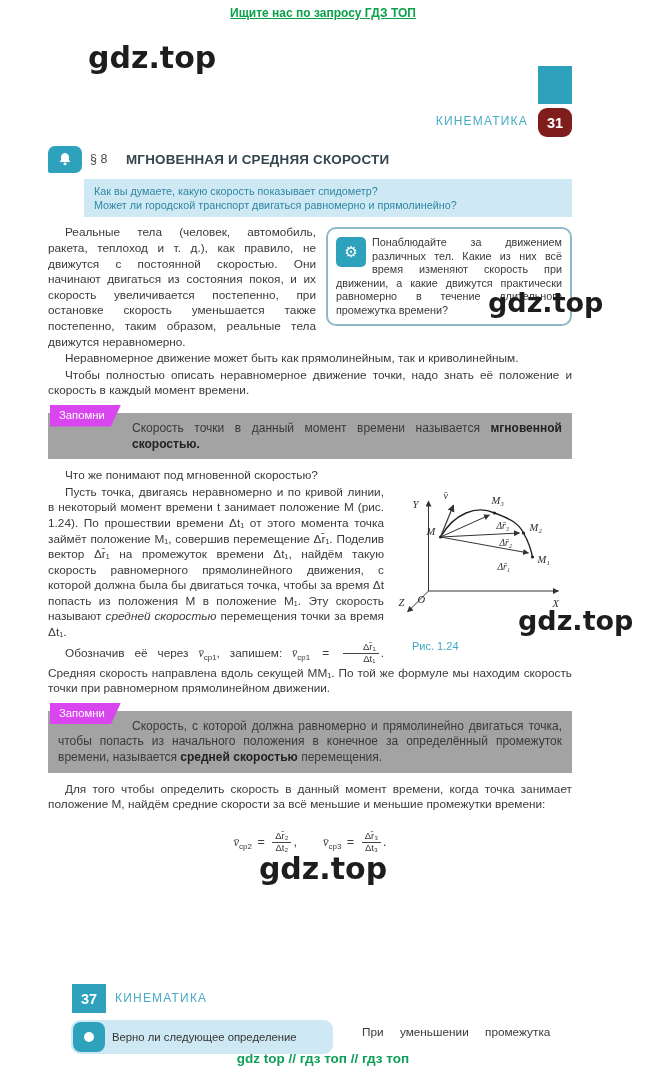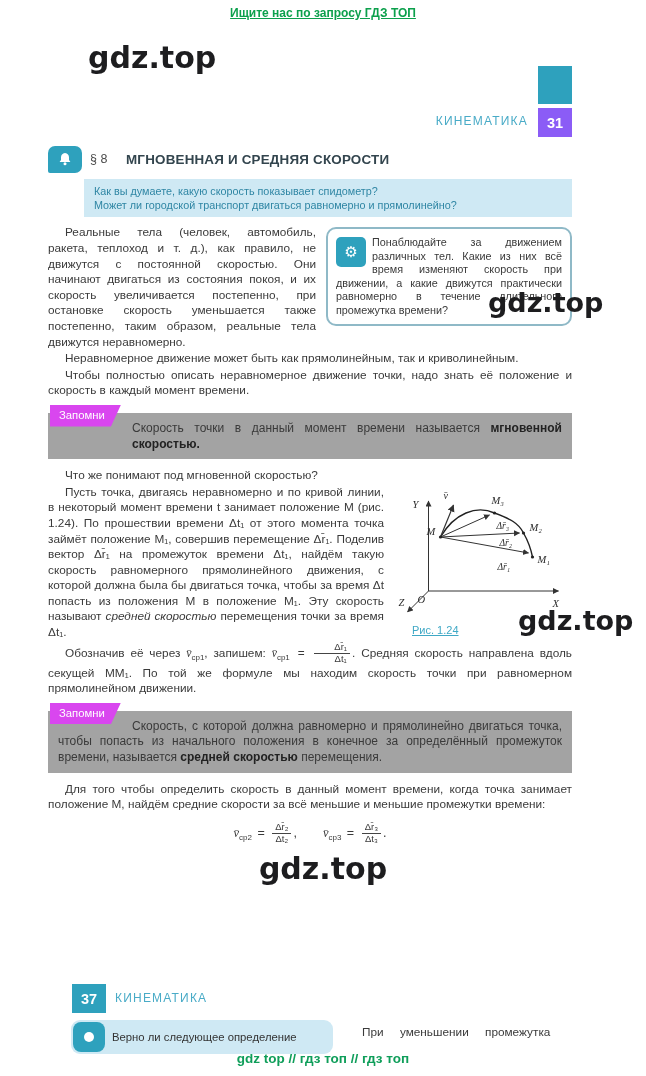--- a/index.html
+++ b/index.html
@@ -20,22 +20,22 @@
   .wm1 { left: 88px; top: 40px; font-size: 30px; }
   .wm2 { left: 440px; top: 149px; font-size: 27px; }
   .wm4 { left: 0; right: 0; text-align: center; top: 851px; font-size: 30px; }
   .wm-bottom {
     position: absolute; left: 0; right: 0; top: 1051px; text-align: center;
     font-size: 13.5px; color: #0f9e5a; font-weight: bold; z-index: 9;
   }
   .tab-top { position: absolute; left: 538px; top: 66px; width: 34px; height: 38px; background: #2ea1bd; }
   .page-num {
     position: absolute; left: 538px; top: 108px; width: 34px; height: 29px;
-    background: #8b5cf6; color: #fff; font-size: 14.5px; font-weight: bold;
-    display: flex; align-items: center; justify-content: center;
+    background: #7f1d1d; color: #fff; font-size: 14.5px; font-weight: bold;
+    display: flex; align-items: center; justify-content: center; border-radius: 9px;
   }
   .chapter-top {
     position: absolute; right: 118px; top: 114px; color: #49abc7;
     font-size: 12px; letter-spacing: 1.2px;
   }
   .content {
     position: absolute; left: 48px; top: 146px; width: 524px;
     font-size: 11.8px; line-height: 15.6px; text-align: justify;
   }
   .sec-head { display: flex; align-items: center; margin-bottom: 6px; text-align: left; }
@@ -65,36 +65,36 @@
   .zap-tag {
     position: absolute; top: -8px; left: 2px; background: #d946ef; color: #fff;
     font-weight: normal; font-size: 11.3px; padding: 3px 16px 3px 9px;
     clip-path: polygon(0 0, 100% 0, 86% 100%, 0 100%); z-index: 2;
   }
   .zap-box { background: #a3a3a3; padding: 8px 10px 7px; font-size: 12px; line-height: 15.6px; }
   .zap-box.first { padding-left: 84px; }
   .zap-box.indent { text-indent: 74px; }
   b.key { color: #222; }
   .figure { float: right; width: 176px; margin: 2px 0 2px 12px; position: relative; text-align: left; }
-  .fig-cap { color: #3fa8c5; font-size: 11px; margin-top: 2px; padding-left: 16px; text-decoration: underline; }
+  .fig-cap { color: #3fa8c5; font-size: 11px; margin-top: 18px; padding-left: 16px; }
   .wm3 {
     position: absolute; left: 122px; top: 126px; font-size: 27px;
     font-family: "DejaVu Sans", sans-serif; font-weight: bold; color: #1d1d1f;
     z-index: 9; white-space: nowrap;
   }
   i.var { font-family: "Liberation Serif", serif; font-style: italic; }
   sub.vs { font-size: 8px; }
   .eq { padding: 0 2px; }
   .ifrac {
     display: inline-block; vertical-align: -5px; text-align: center;
     font-size: 9.5px; line-height: 1.15; margin: 0 2px;
   }
   .ifrac .num { display: block; border-bottom: 1px solid #444; padding: 0 3px; }
   .ifrac .den { display: block; }
-  .formula { text-align: center; margin: 9px 0 4px; font-size: 12.5px; }
+  .formula { text-align: center; margin: 18px 0 4px; font-size: 12.5px; }
   .formula .gap { display: inline-block; width: 26px; }
   .p32-box {
     position: absolute; left: 72px; top: 984px; width: 34px; height: 29px;
     background: #2ea1bd; color: #fff; font-weight: bold; font-size: 14.5px;
     display: flex; align-items: center; justify-content: center;
   }
   .chapter-bottom {
     position: absolute; left: 115px; top: 991px; color: #49abc7;
     font-size: 12px; letter-spacing: 1.2px;
   }

